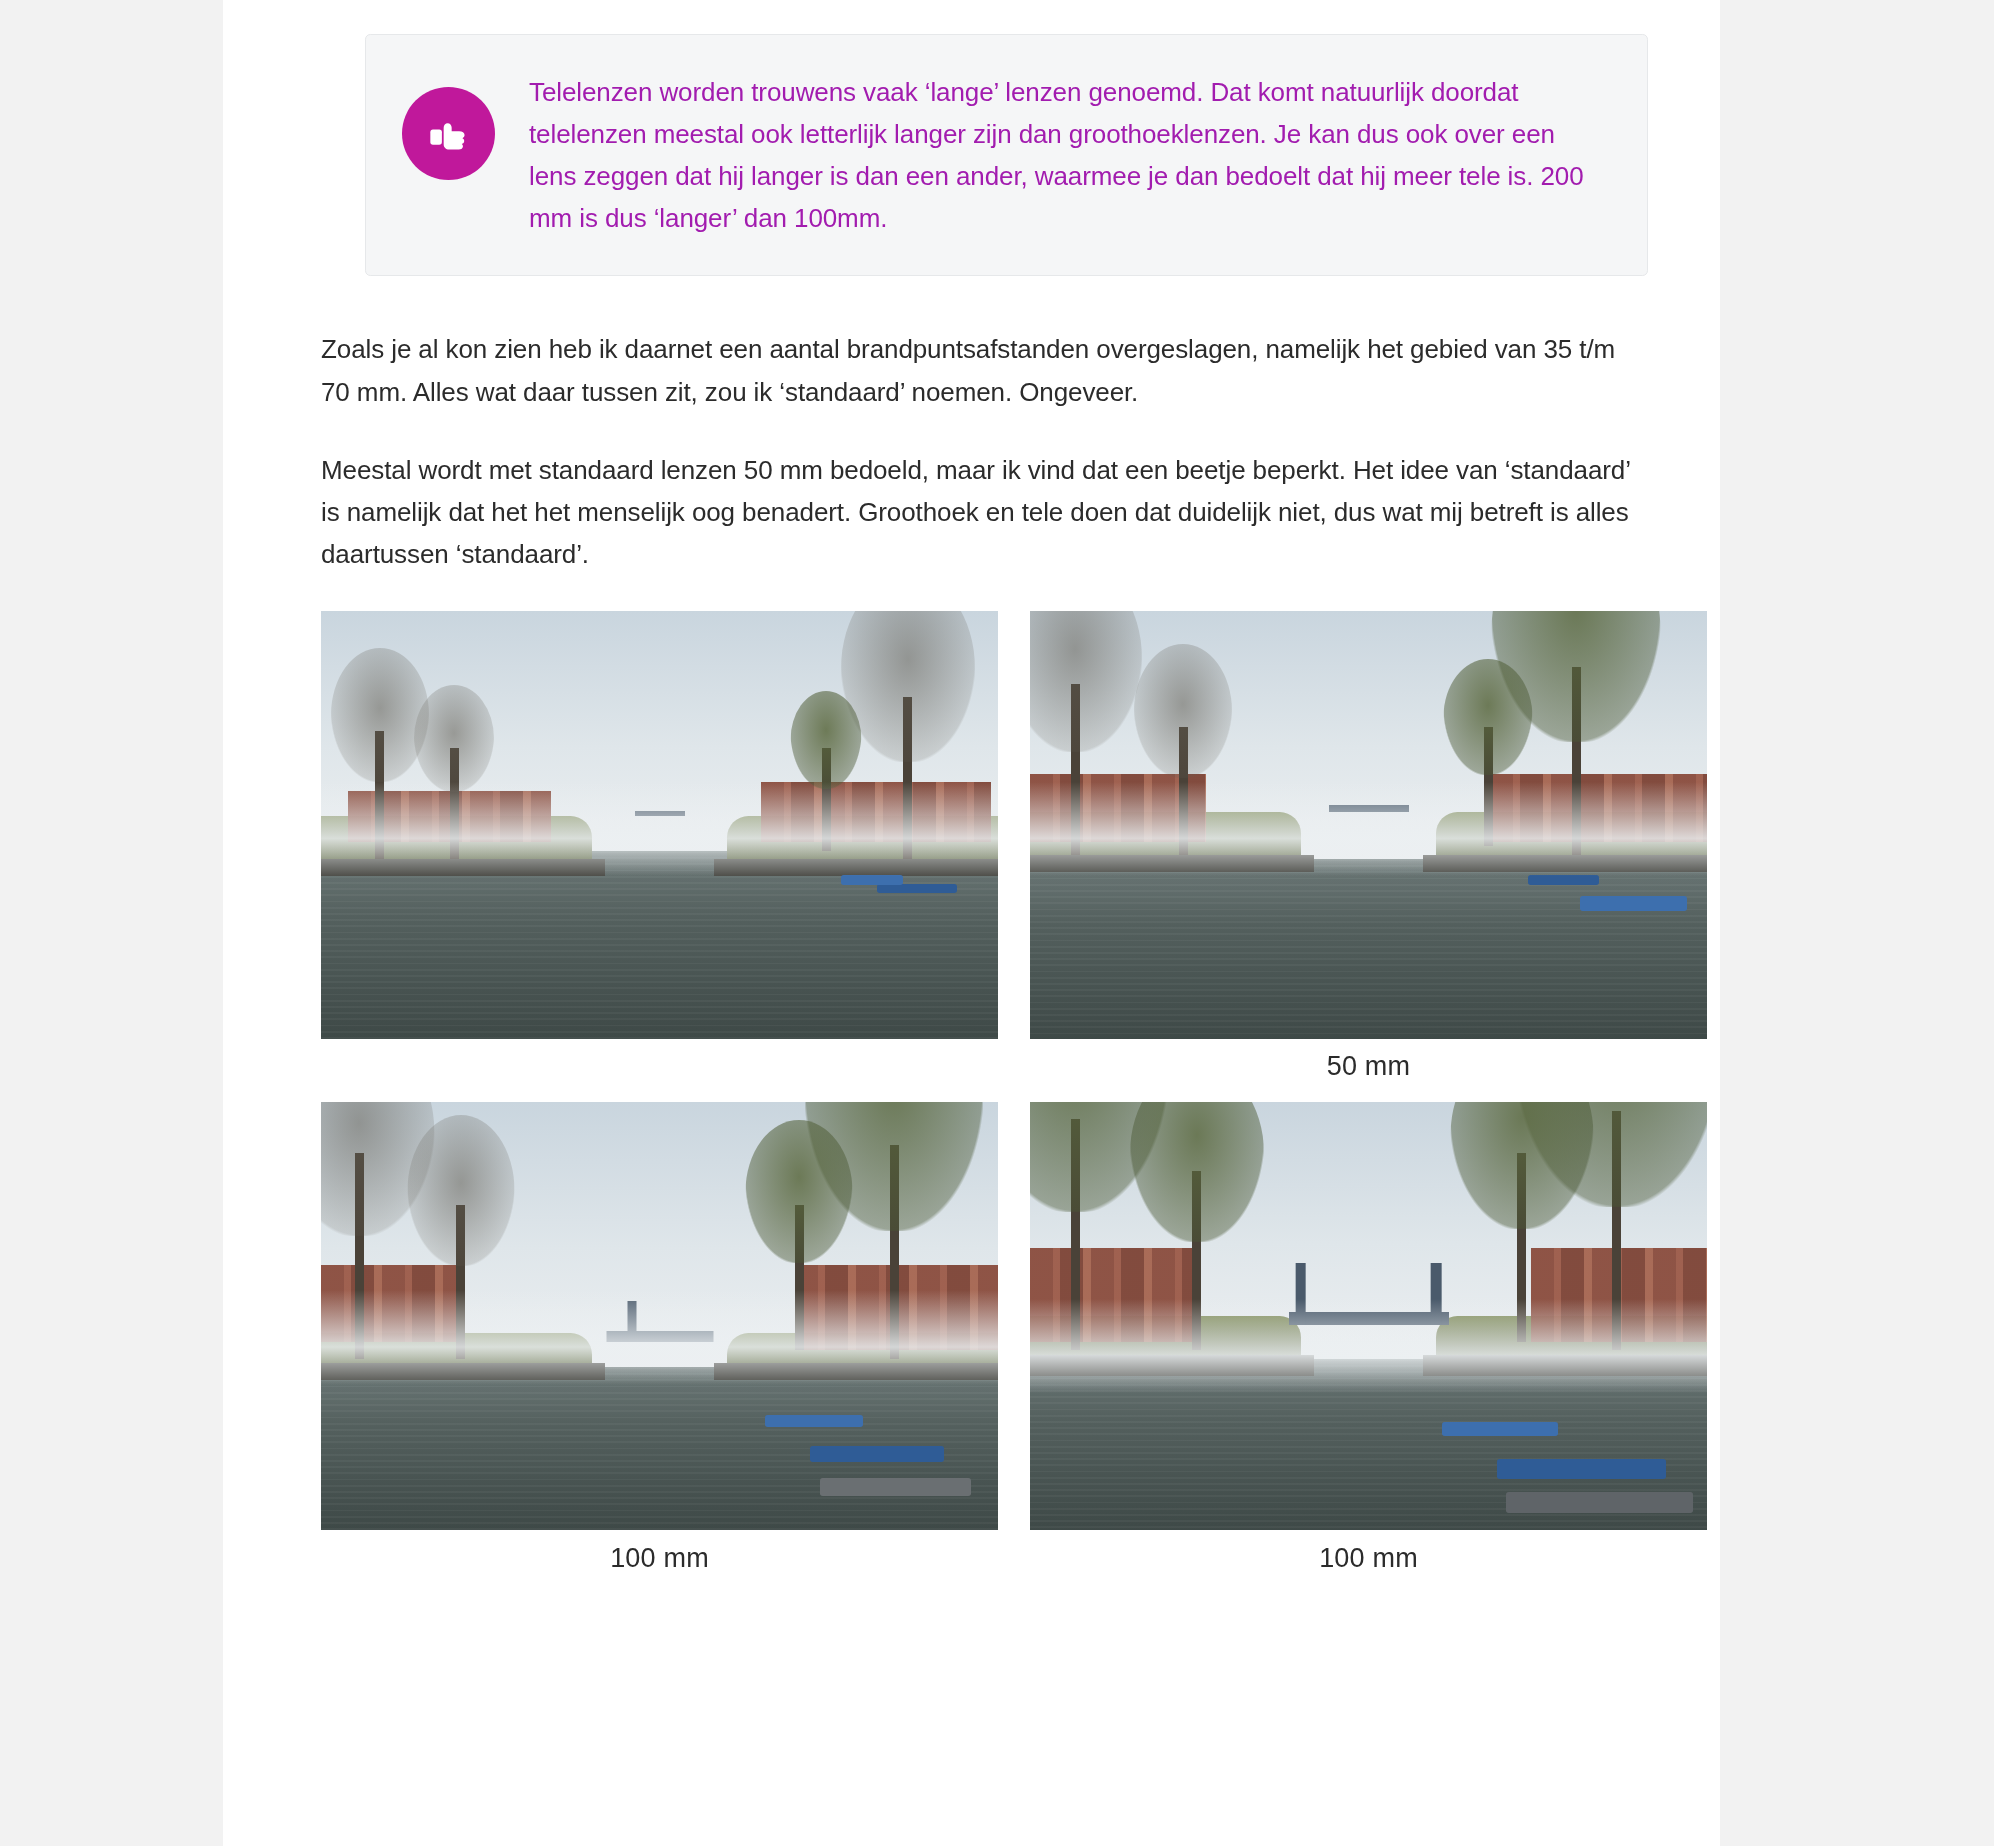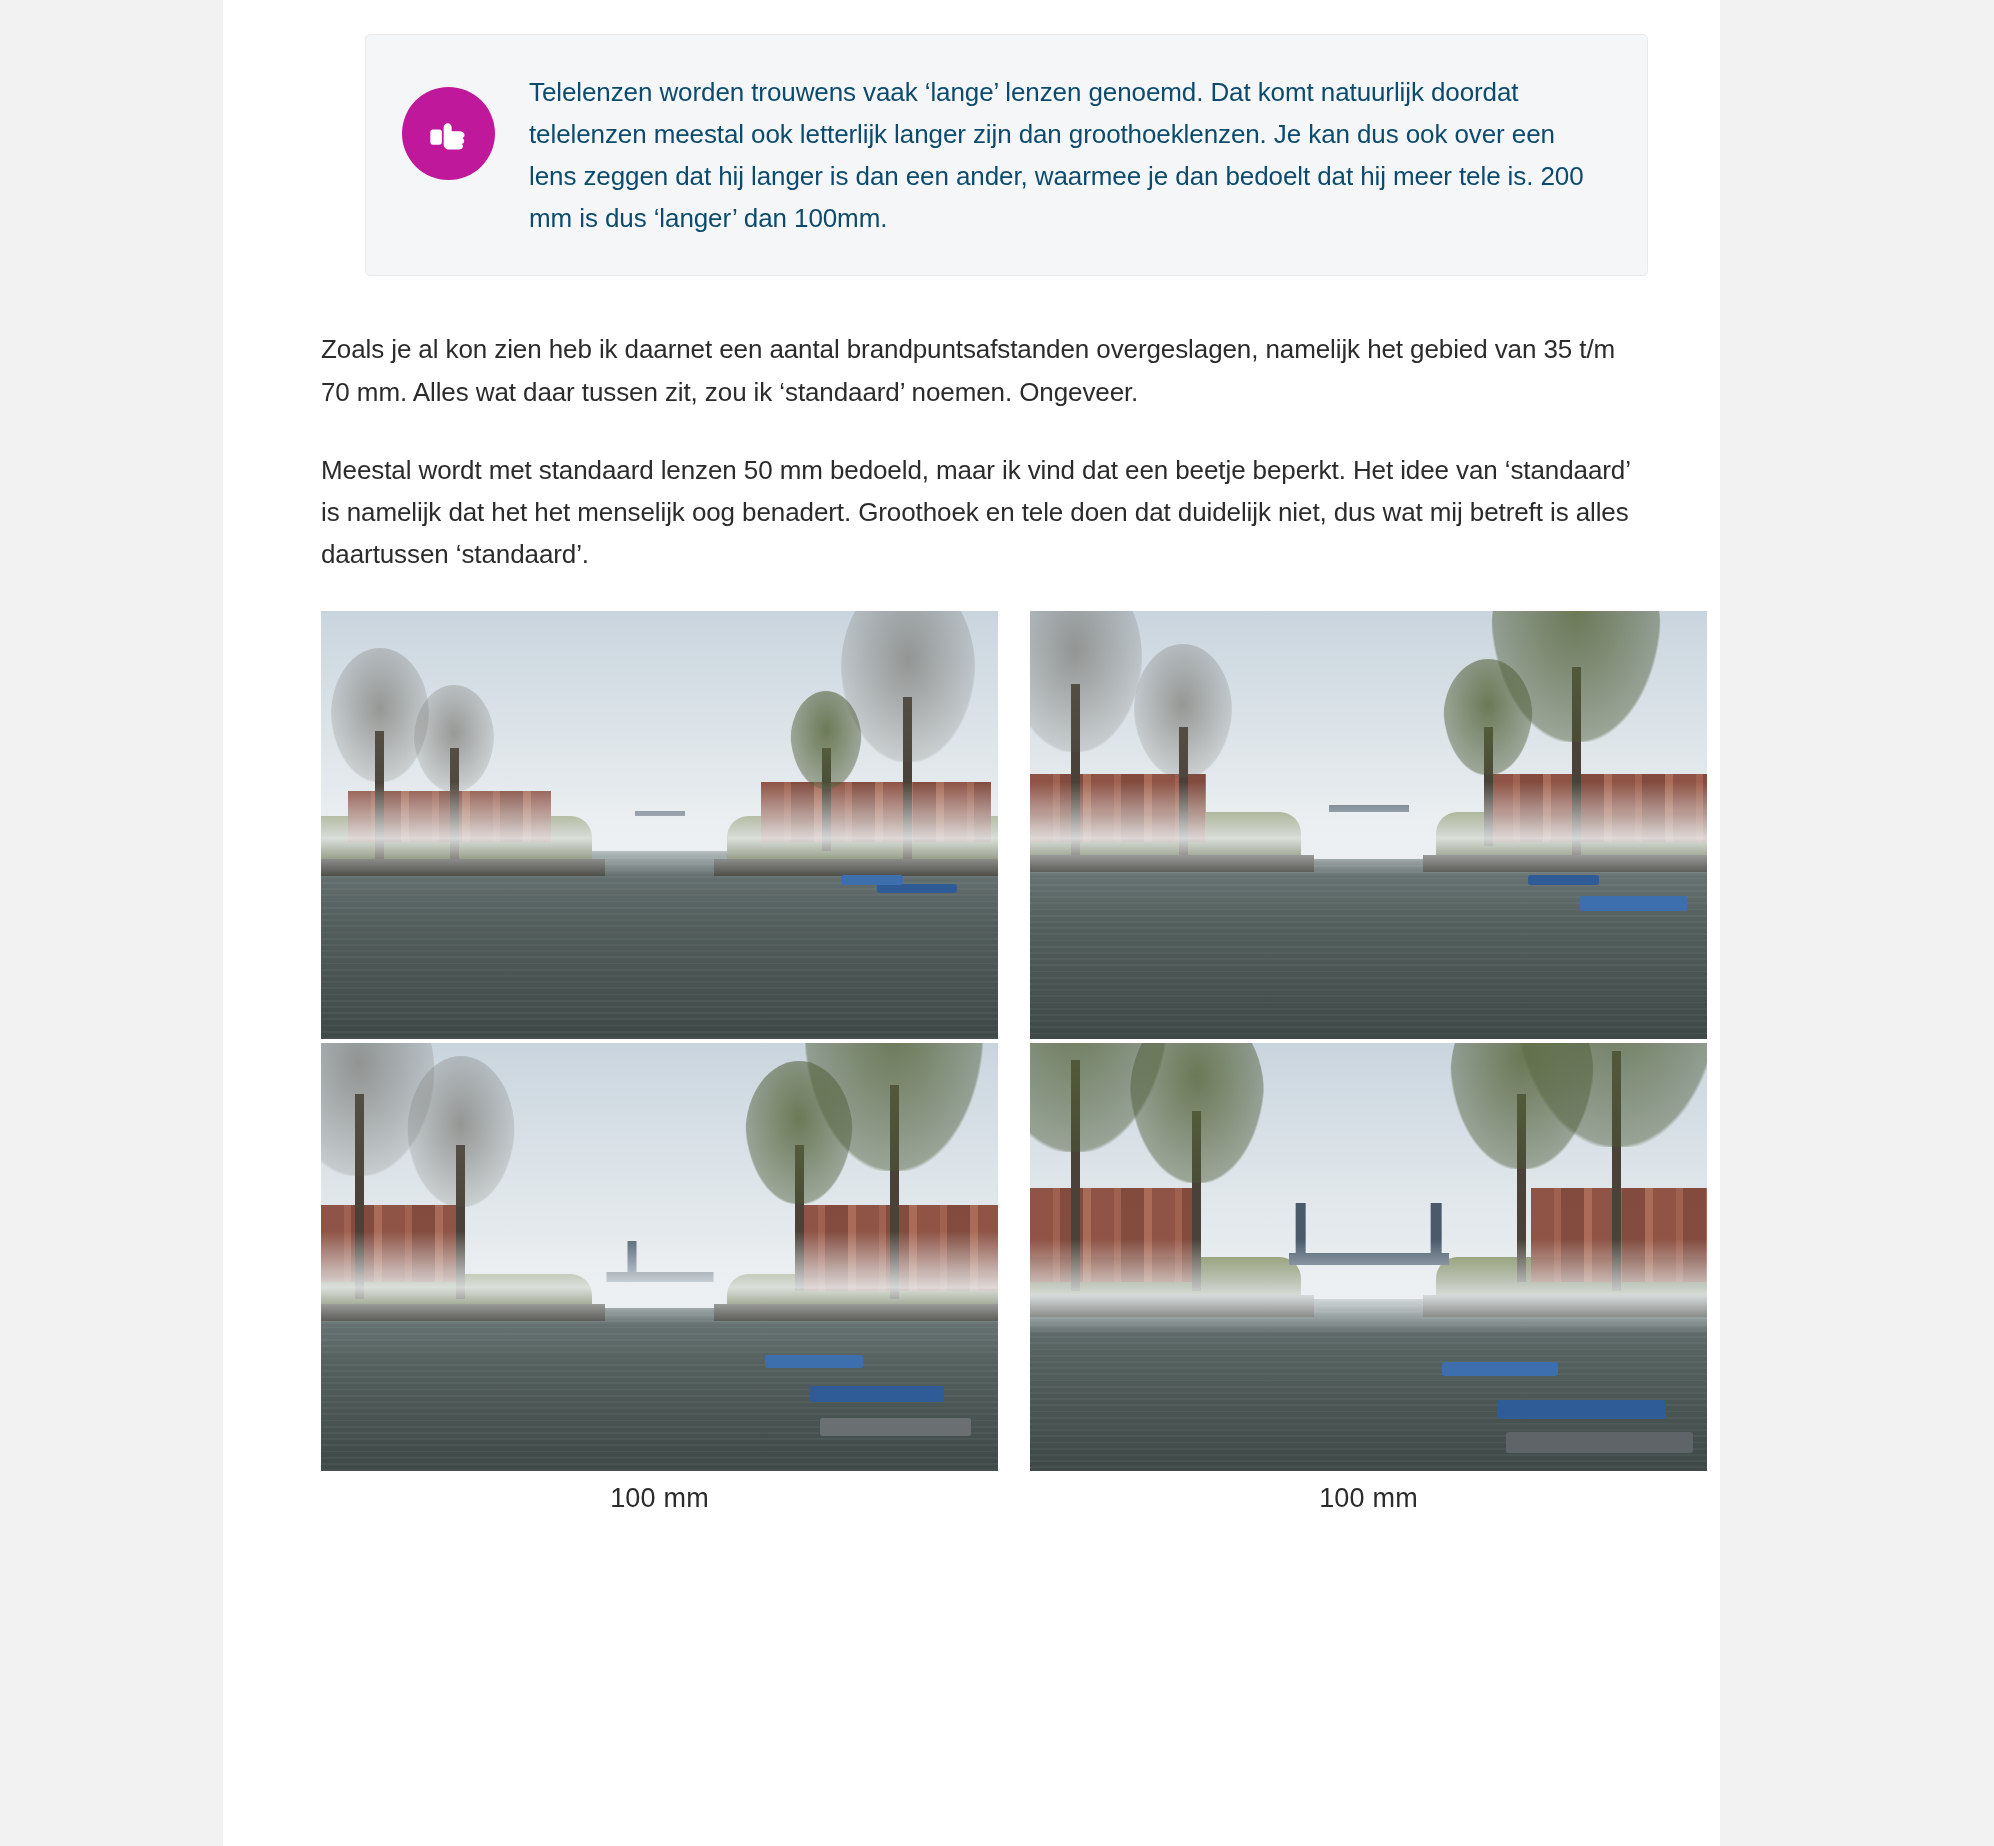--- a/index.html
+++ b/index.html
@@ -52,21 +52,21 @@
     background: #c0189b;
     display: flex;
     align-items: center;
     justify-content: center;
     margin-top: 16px;
   }
   .callout-icon svg { display: block; }
   .callout-text {
     font-size: 26px;
     line-height: 1.62;
-    color: #0c4a6e;
+    color: #a21caf;
     font-family: "Liberation Sans", sans-serif;
     letter-spacing: -0.1px;
   }
 
   
   .section {
     margin-left: 9px;
     padding-top: 52px;
   }
   h2.title {
@@ -273,20 +273,21 @@
                   <div class="crown" style="width:169px;height:223px;"></div>
                 </div>
               <div class="tree" style="left:67%;height:28%;bottom:45%;">
                   <div class="crown" style="width:89px;height:116px;"></div>
                 </div>
               <div class="bridge" style="bottom:53%;width:80px;height:7.1px;"></div>
               <div class="boat tarp" style="right:3%;bottom:30%;width:107px;height:14.3px;"></div>
               <div class="boat blue" style="right:16%;bottom:36%;width:71px;"></div>
               <div class="haze"></div>
             </div>
+            <figcaption class="fig-caption">50 mm</figcaption>
           </figure>
 
           <figure class="fig" style="margin:0;">
             <div class="photo">
               <div class="sky" style="height:62%;"></div>
               <div class="water" style="height:38%;"></div>
               <div class="bank left" style="bottom:36%;height:10%;"></div>
               <div class="bank right" style="bottom:36%;height:10%;"></div>
               <div class="row-houses left" style="bottom:44%;height:18%;left:0;width:20%;"></div>
               <div class="row-houses right" style="bottom:42%;height:20%;right:0;width:30%;"></div>

